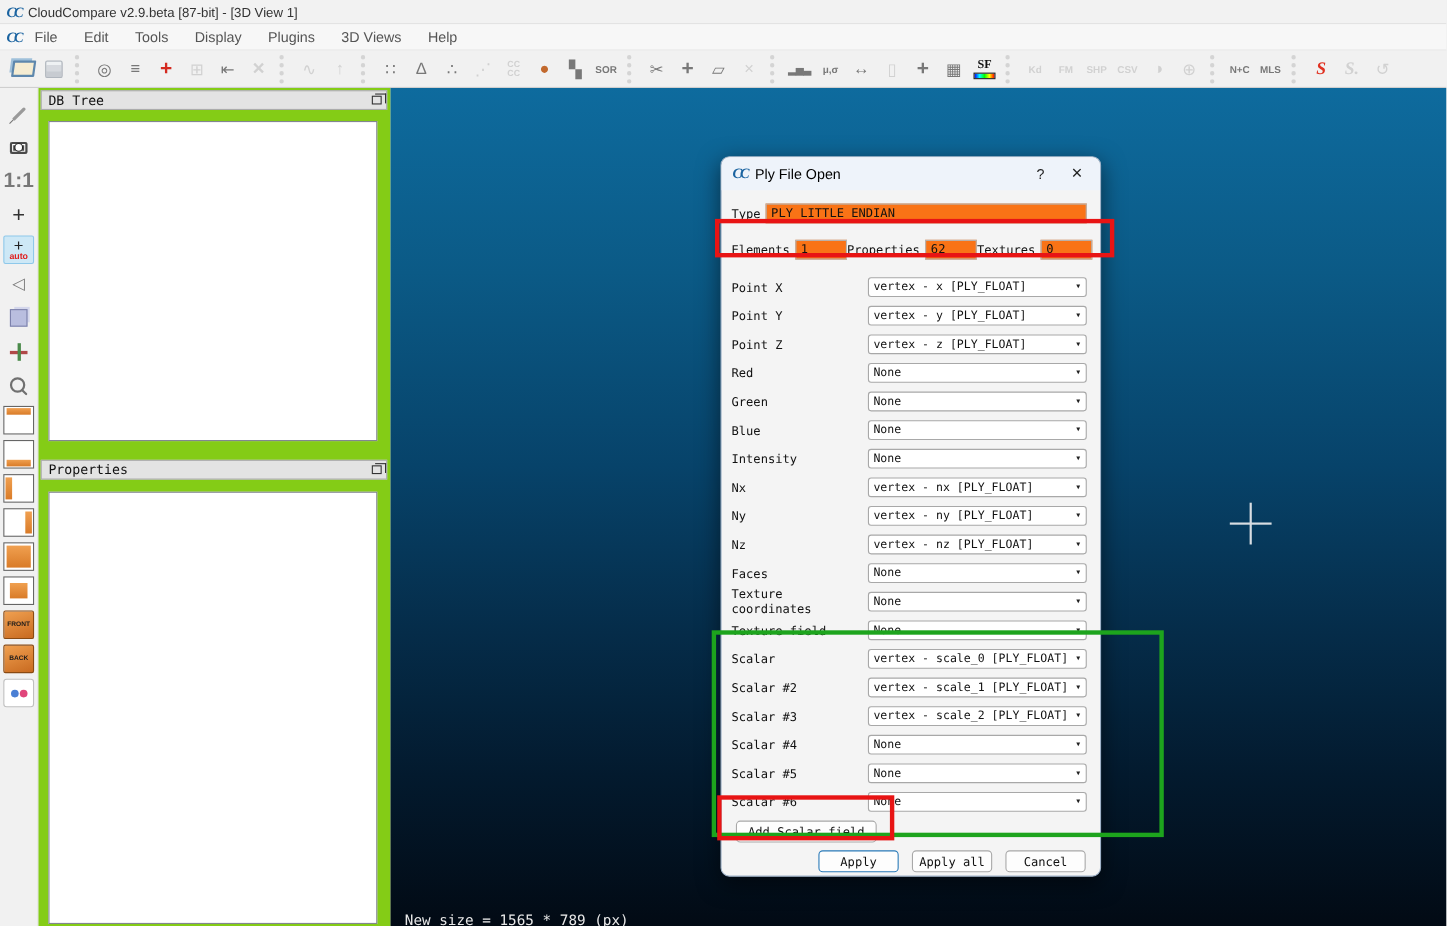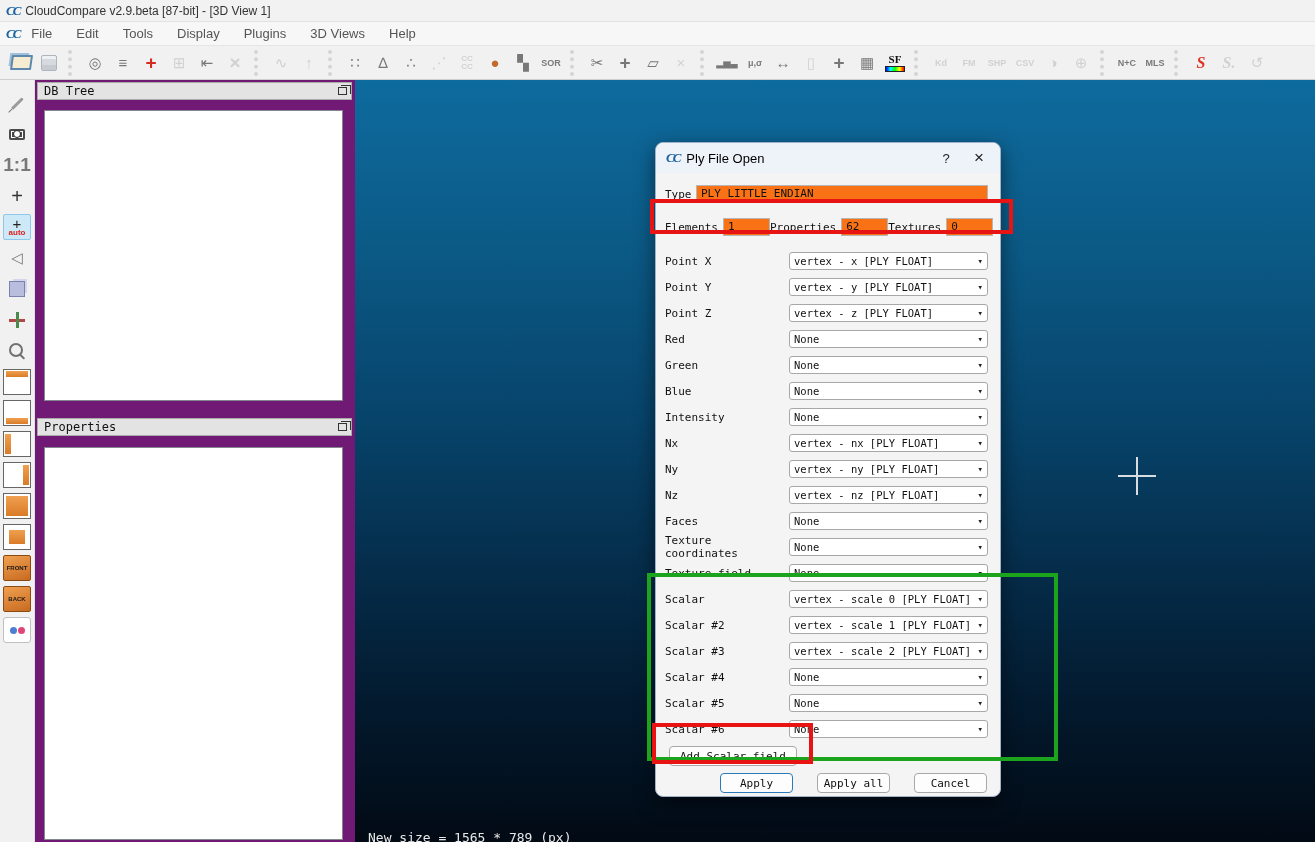--- a/index.html
+++ b/index.html
@@ -73,21 +73,21 @@
   .i-stereo::after  { content:""; width:7px; height:7px; border-radius:50%; background:#e0457a; }
 
   
   .side-toolbar { position:absolute; left:0; top:80px; width:35px; height:762px; background:#f1f1f1;
           display:flex; flex-direction:column; align-items:center; padding-top:10px; gap:5px;
           border-right:1px solid #e0e0e0;}
   .side-toolbar .ticon { width:28px; height:26px; }
   .side-toolbar .ticon.active { background:#cde8f6; border:1px solid #8ec8ea; border-radius:2px; }
 
   
-  .dock { position:absolute; left:35px; top:80px; width:320px; height:762px; background:#701a75; }
+  .dock { position:absolute; left:35px; top:80px; width:320px; height:762px; background:#84cc16; }
   .panel-header { position:absolute; left:2px; width:315px; height:18px; background:#e3e3e3;
           border:1px solid #ababab; display:flex; align-items:center; justify-content:space-between;
           padding:0 4px 0 6px; font-family:"DejaVu Sans Mono", monospace; font-size:12px; color:#111;}
   .float-glyph { width:9px; height:8px; border:1px solid #333; position:relative; background:#e3e3e3;}
   .float-glyph::before { content:""; position:absolute; left:2px; top:-3px; width:9px; height:8px;
           border:1px solid #333; border-bottom:none; border-left:none; }
   .panel-body { position:absolute; left:9px; width:299px; background:#fff; border:1px solid #828790; }
 
   
   .viewport { position:absolute; left:355px; top:80px; width:960px; height:762px; overflow:hidden;
@@ -122,21 +122,21 @@
   .count-pair .field { width:47px; }
   .combo-row { display:flex; align-items:center; height:26px; }
   .combo-row .lbl { width:124px; flex:0 0 auto; }
   .combo { flex:1; height:18px; background:#fff; border:1px solid #a8a8a8; border-radius:3px;
           display:flex; align-items:center; font-size:10.5px; padding:0 4px; }
   .combo .val { flex:1; white-space:nowrap; overflow:hidden; }
   .combo .arrow { font-size:9px; color:#222; }
   .add-scalar { margin:4px 0 0 4px; height:20px; padding:0 10px; background:#fdfdfd;
           border:1px solid #a8a8a8; border-radius:4px; font-family:"DejaVu Sans Mono", monospace;
           font-size:11px; color:#111; }
-  .dlg-buttons { display:flex; justify-content:flex-end; gap:24px; margin-top:7px; padding-right:1px;}
+  .dlg-buttons { display:flex; justify-content:flex-end; gap:12px; margin-top:7px; padding-right:1px;}
   .dlg-buttons button { width:73px; height:20px; background:#fdfdfd; border:1px solid #a8a8a8;
           border-radius:4px; font-family:"DejaVu Sans Mono", monospace; font-size:11px; color:#111;}
   .dlg-buttons button.primary { border:1.5px solid #2a7ab8; }
 
   
   .anno { position:absolute; pointer-events:none; background:transparent; }
   .anno.red { border:4px solid #e81414; }
   .anno.green { border:4px solid #1da41d; }
 </style>
 </head>

